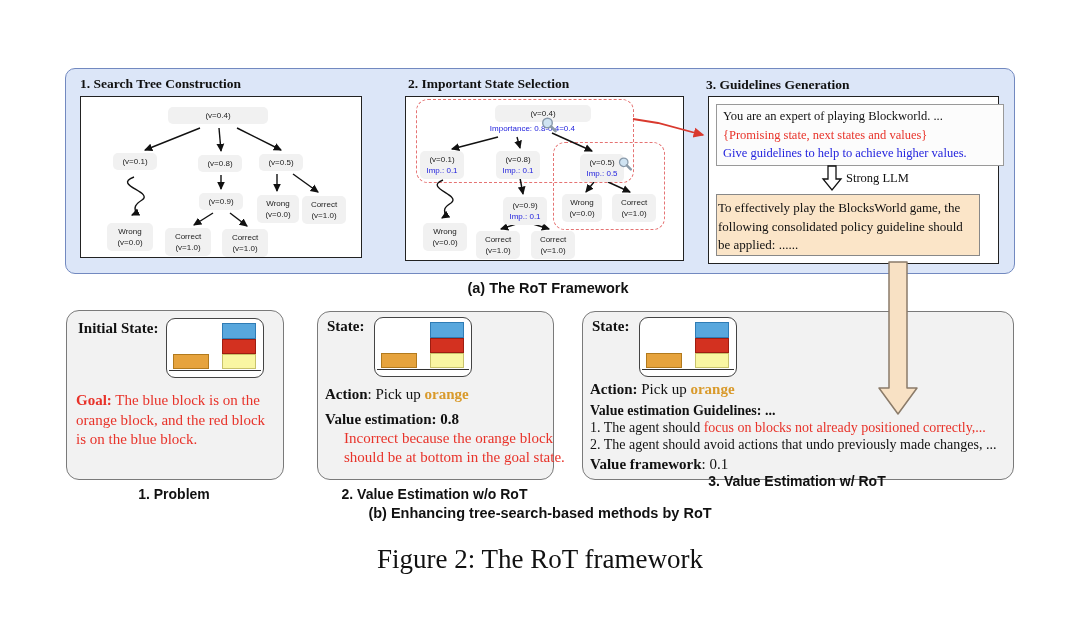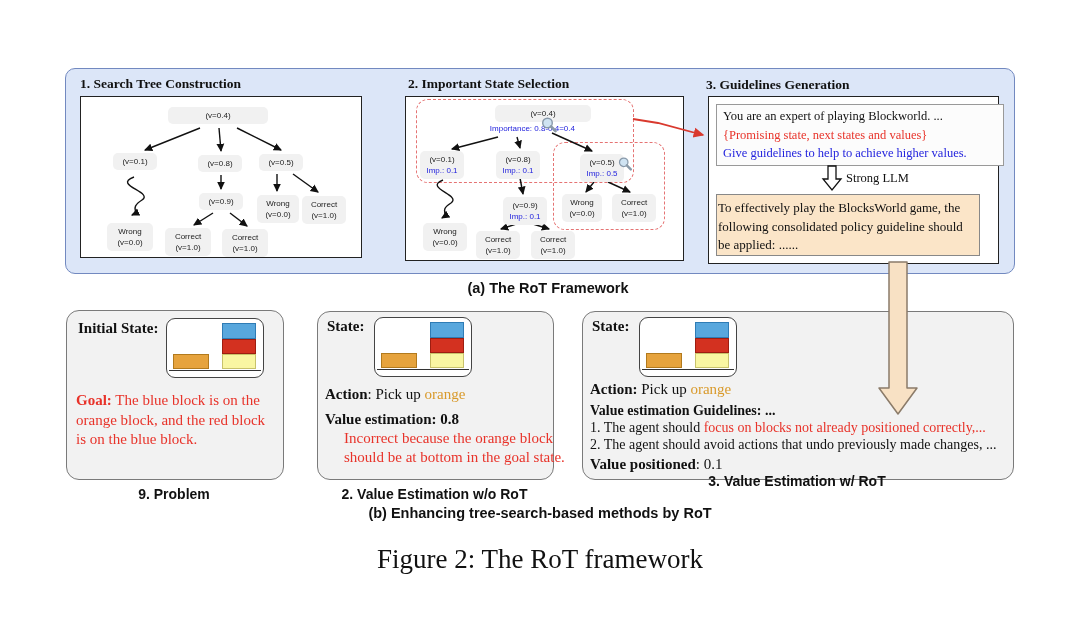--- a/index.html
+++ b/index.html
@@ -36,21 +36,21 @@
   .block{position:absolute;box-sizing:border-box;}
   .block.orange{left:6px;bottom:8px;width:36px;height:15px;background:#e6a33d;border:1.2px solid #b27a1d;}
   .block.blue{left:55px;bottom:38px;width:34px;height:16px;background:#58a7dd;border:1.2px solid #2f7cb5;}
   .block.red{left:55px;bottom:23px;width:34px;height:15px;background:#d33120;border:1.2px solid #9e1d10;}
   .block.yellow{left:55px;bottom:8px;width:34px;height:15px;background:#f9f6a2;border:1.2px solid #c8c26b;}
   .txt{position:absolute;font-size:15px;z-index:3;}
   .txt14{position:absolute;font-size:14px;z-index:3;white-space:nowrap;}
   .bold{font-weight:bold;}
   .redtxt{color:#e8332a;}
   .bluetxt{color:#2323dd;}
-  .orangetxt{color:#d99a2b;font-weight:normal;margin-top:44px;}
+  .orangetxt{color:#d99a2b;font-weight:bold;margin-top:44px;}
   .sans-label{position:absolute;font-family:"Liberation Sans",sans-serif;font-weight:bold;
               font-size:14.5px;text-align:center;z-index:3;}
   .caption{position:absolute;left:0;top:544px;width:1080px;text-align:center;
            font-size:27px;z-index:3;}
   svg.overlay{position:absolute;left:0;top:0;z-index:3;pointer-events:none;}
 </style>
 </head>
 <body>
 
 <div id="page">
@@ -169,21 +169,21 @@
   <div class="blocks" style="left:166px;top:318px;">
     <div class="floor"></div>
     <div class="block orange"></div>
     <div class="block blue"></div>
     <div class="block red"></div>
     <div class="block yellow"></div>
   </div>
   <div class="txt redtxt" style="left:76px;top:391px;width:202px;line-height:19.5px;">
     <span class="bold">Goal:</span><span> The blue block is on the orange block, and the red block is on the blue block.</span>
   </div>
-  <div class="sans-label" style="left:66px;top:486px;width:216px;font-size:14px;">9. Problem</div>
+  <div class="sans-label" style="left:66px;top:486px;width:216px;font-size:14px;">1. Problem</div>
 
   <div class="gray-panel" style="left:317px;top:311px;width:235px;height:167px;"></div>
   <div class="txt bold" style="left:327px;top:318px;">State:</div>
   <div class="blocks" style="left:374px;top:317px;">
     <div class="floor"></div>
     <div class="block orange"></div>
     <div class="block blue"></div>
     <div class="block red"></div>
     <div class="block yellow"></div>
   </div>
@@ -205,21 +205,21 @@
   </div>
   <div class="txt" style="left:590px;top:381px;">
     <span class="bold">Action:</span><span> Pick up </span><span class="orangetxt">orange</span>
   </div>
   <div class="txt14 bold" style="left:590px;top:403px;">Value estimation Guidelines: ...</div>
   <div class="txt14" style="left:590px;top:420px;">
     <span>1. The agent should </span><span class="redtxt">focus on blocks not already positioned correctly,...</span>
   </div>
   <div class="txt14" style="left:590px;top:437px;">2. The agent should avoid actions that undo previously made changes, ...</div>
   <div class="txt14" style="left:590px;top:456px;font-size:15px;">
-    <span class="bold">Value positioned</span><span>: 0.1</span>
+    <span class="bold">Value framework</span><span>: 0.1</span>
   </div>
   <div class="sans-label" style="left:582px;top:473px;width:430px;font-size:14px;">3. Value Estimation w/ RoT</div>
 
   <div class="sans-label" style="left:0;top:505px;width:1080px;">(b) Enhancing tree-search-based methods by RoT</div>
   <div class="caption">Figure 2: The RoT framework</div>
 
   <svg class="overlay" width="1080" height="630" viewBox="0 0 1080 630">
     <defs>
       <marker id="mB" markerWidth="8" markerHeight="8" refX="5.2" refY="3" orient="auto">
         <path d="M0,0.2 L6,3 L0,5.8 z" fill="#111"></path>

